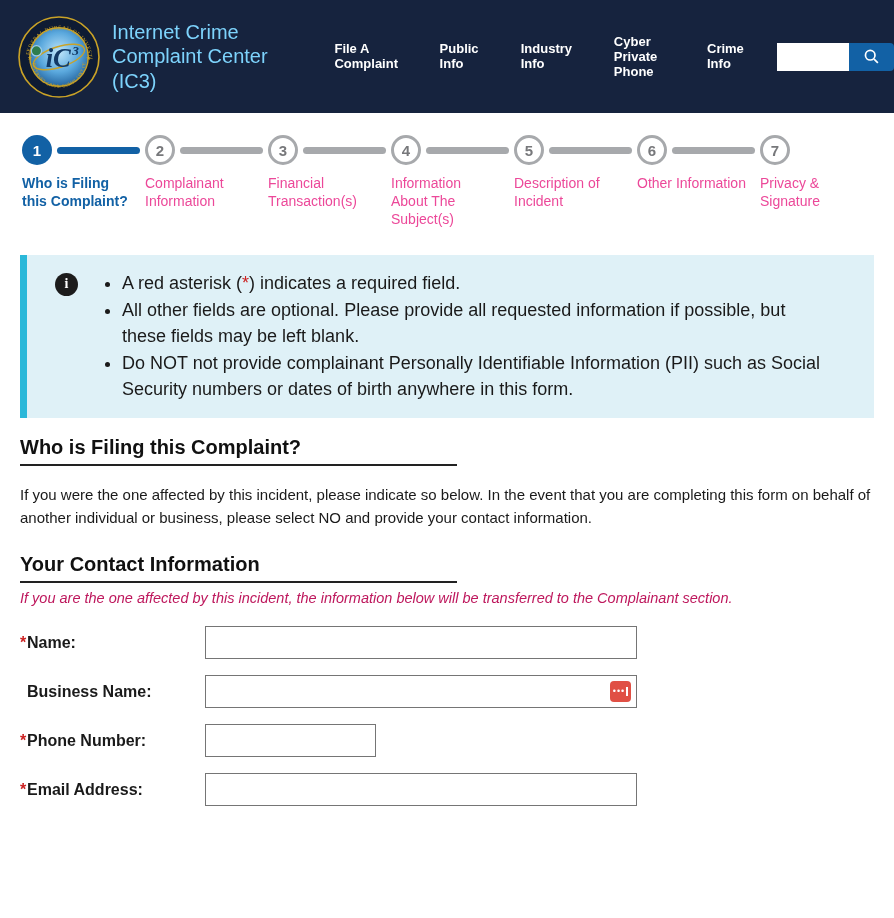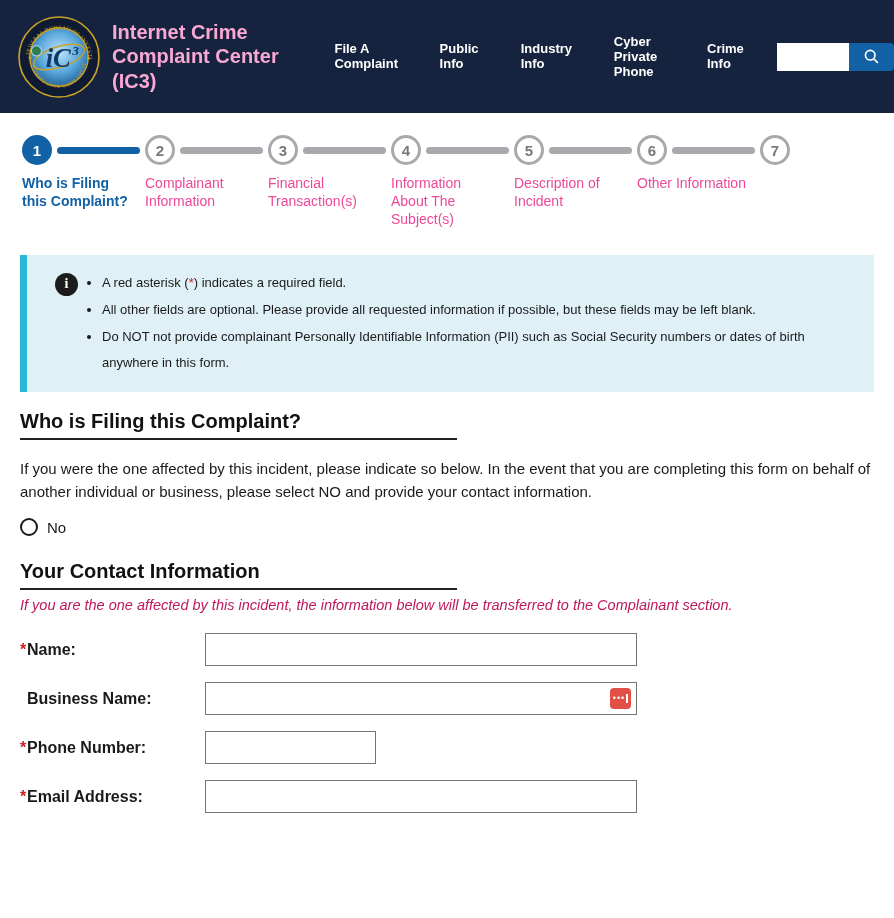--- a/index.html
+++ b/index.html
@@ -2,21 +2,21 @@
 <html><head>
 <meta charset="utf-8">
 <style>
   * { margin:0; padding:0; box-sizing:border-box; }
   html,body { width:894px; background:#fff; font-family:"Liberation Sans", sans-serif; color:#1a1a1a; }
   .page { width:894px; height:918px; overflow:hidden; position:relative; }
 
   
   .header { height:113px; background:#16233E; display:flex; align-items:center; }
   .logo { width:82px; height:82px; margin-left:18px; flex:none; }
-  .site-title { width:192px; margin-left:12px; font-size:20px; font-weight:bold; color:#f9a8d4; line-height:1.22; }
+  .site-title { width:192px; margin-left:12px; font-size:20px; font-weight:normal; color:#7dd3fc; line-height:1.22; }
   .nav { display:flex; margin-left:32px; width:420px; justify-content:space-between; align-items:center; }
   .nav-item { color:#fff; font-weight:bold; font-size:13px; line-height:1.18; cursor:pointer; }
   .nav-item.w1{width:70px;} .nav-item.w2{width:46px;} .nav-item.w3{width:58px;}
   .nav-item.w4{width:58px;} .nav-item.w5{width:44px;}
   .search { display:flex; margin-left:26px; height:28px; }
   .search-input { width:72px; height:28px; border:none; outline:none; padding:0 6px; font-size:13px; }
   .search-btn { width:45px; height:28px; background:#1261A5; border:none; border-radius:0 4px 4px 0; display:flex; align-items:center; justify-content:center; cursor:pointer; }
 
   
   .steps { display:flex; padding:22px 0 0 22px; }
@@ -26,21 +26,21 @@
   .circle { width:30px; height:30px; border-radius:50%; flex:none; display:flex; align-items:center; justify-content:center; font-size:15px; font-weight:bold; background:#fff; border:3px solid #A7A9AC; color:#77787B; }
   .step.active .circle { background:#1261A5; border:none; color:#fff; }
   .connector { flex:1; height:7px; border-radius:4px; background:#A7A9AC; margin:0 5px; }
   .step.active .connector { background:#1261A5; }
   .step-label { margin-top:9px; font-size:14px; line-height:1.3; color:#ec4899; padding-right:14px; }
   .step.active .step-label { color:#1261A5; font-weight:bold; }
 
   
   .info-box { margin:26px 20px 0 20px; background:#DFF1F7; border-left:7px solid #2BB8D9; display:flex; padding:15px 20px 15px 0; min-height:128px; }
   .info-icon { width:23px; height:23px; border-radius:50%; background:#1c1c1c; color:#fff; font-weight:bold; font-size:14px; font-family:"Liberation Serif", serif; display:flex; align-items:center; justify-content:center; margin:3px 0 0 28px; flex:none; }
-  .info-list { margin-left:24px; max-width:712px; font-size:13px; line-height:26px; }
+  .info-list { margin-left:44px; max-width:712px; font-size:18px; line-height:26px; }
   .info-list li { margin-bottom:1px; }
   .red { color:#CC2222; }
 
   
   .content { padding:0 20px; }
   .section-heading { font-size:20px; font-weight:bold; color:#111; width:437px; border-bottom:2px solid #222; padding-bottom:5px; }
   .who-heading { margin-top:18px; }
   .who-desc { margin-top:17px; font-size:15px; line-height:1.55; max-width:856px; }
   .question { margin-top:23px; font-size:15px; font-weight:bold; }
   .radio-group { margin-top:15px; }
@@ -157,43 +157,40 @@
       <div class="step-top">
           <div class="circle">6</div>
           <div class="connector"></div>
         </div>
       <div class="step-label">Other Information</div>
     </div>
     <div class="step">
       <div class="step-top">
           <div class="circle">7</div>
         </div>
+      <div class="step-label">Privacy &amp; Signature</div>
     </div>
   </div>
 
   <div class="info-box">
     <div class="info-icon">i</div>
     <ul class="info-list">
       <li><span>A red asterisk (</span><span class="red">*</span><span>) indicates a required field.</span></li>
       <li>All other fields are optional. Please provide all requested information if possible, but these fields may be left blank.</li>
       <li>Do NOT not provide complainant Personally Identifiable Information (PII) such as Social Security numbers or dates of birth anywhere in this form.</li>
     </ul>
   </div>
 
   <div class="content">
 
     <h2 class="section-heading who-heading">Who is Filing this Complaint?</h2>
     <p class="who-desc">If you were the one affected by this incident, please indicate so below. In the event that you are completing this form on behalf of another individual or business, please select NO and provide your contact information.</p>
 
 
     <div class="radio-group">
-      <div class="radio-row">
-        <span class="radio-circle"></span>
-        <span class="radio-label">No</span>
-      </div>
     </div>
 
     <h2 class="section-heading contact-heading">Your Contact Information</h2>
     <div class="contact-note">If you are the one affected by this incident, the information below will be transferred to the Complainant section.</div>
 
     <div class="form">
       <div class="row">
         <div class="row-label"><span class="asterisk">*</span><span>Name:</span></div>
         <input class="text-input wide" type="text" value="" style="">
       </div>

